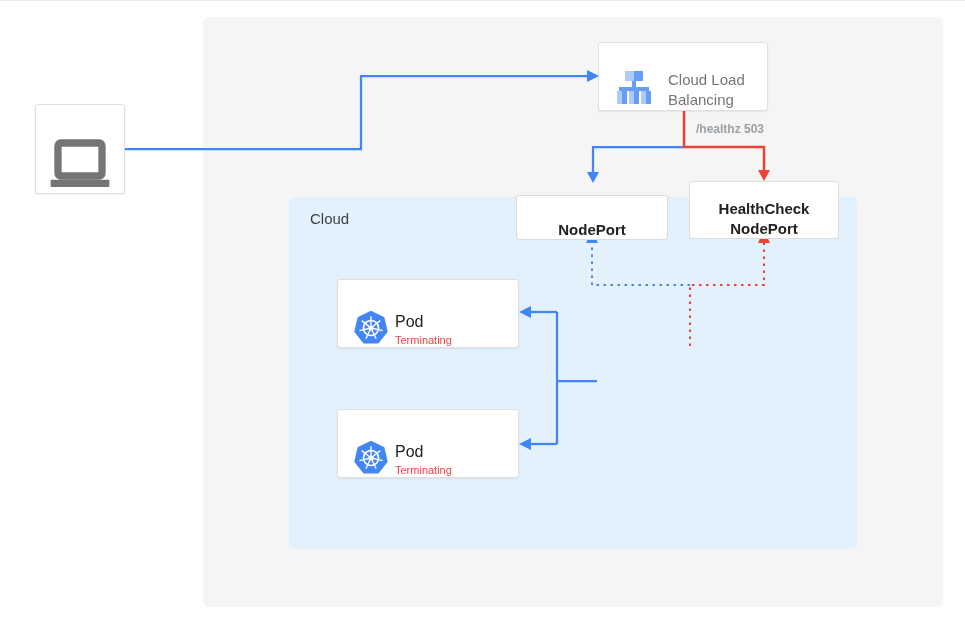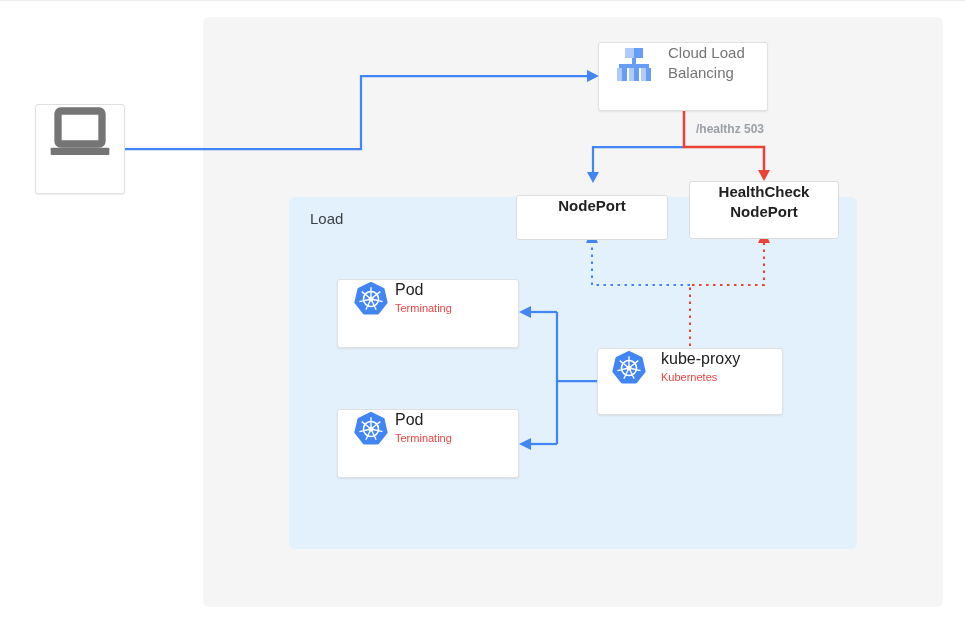--- a/index.html
+++ b/index.html
@@ -40,21 +40,21 @@
     z-index: 2;
   }
   .card {
     position: absolute;
     background: #ffffff;
     border: 1px solid #e0e0e0;
     border-radius: 3px;
     box-shadow: 0 1px 2px rgba(0,0,0,0.07);
     z-index: 3;
     display: flex;
-    align-items: flex-start;
+    align-items: flex-end;
   }
   .client-card {
     left: 35px; top: 103px;
     width: 90px; height: 90px;
     justify-content: center;
   }
   .clb-card {
     left: 598px; top: 41px;
     width: 170px; height: 69px;
     padding-left: 13px;
@@ -105,21 +105,21 @@
   .icon-wrap { display: flex; align-items: center; justify-content: center; }
 </style>
 </head>
 <body>
 
 <div class="stage">
 
   <div class="canvas-panel"></div>
 
   <div class="nodes-panel">
-    <div class="nodes-label">Load</div>
+    <div class="nodes-label">Cloud</div>
   </div>
 
   <svg class="wires" width="965" height="623" viewBox="0 0 965 623">
 
     <g stroke="#4285f4" stroke-width="2.25" fill="none">
       <path d="M125,148 L361,148 L361,75 L588,75"></path>
     </g>
     <polygon points="587,69 599,75 587,81" fill="#4285f4"></polygon>
 
     <g stroke="#4285f4" stroke-width="2.25" fill="none">
@@ -228,36 +228,14 @@
         <circle cx="24" cy="24" r="9.5" fill="none" stroke="#ffffff" stroke-width="2"></circle>
         <circle cx="24" cy="24" r="3.2" fill="#ffffff"></circle>
       </svg>
     </span>
     <div>
       <div class="card-title">Pod</div>
       <div class="card-subtitle">Terminating</div>
     </div>
   </div>
 
-  <div class="card kproxy-card">
-    <span class="icon-wrap">
-      <svg width="38" height="38" viewBox="0 0 48 48">
-        <polygon points="24,4 39.6,11.5 43.5,28.5 32.7,42 15.3,42 4.5,28.5 8.4,11.5" fill="#4285f4" stroke="#4285f4" stroke-width="3" stroke-linejoin="round"></polygon>
-        <g stroke="#ffffff" stroke-width="1.7">
-          <line x1="24" y1="24" x2="24" y2="9"></line>
-          <line x1="24" y1="24" x2="35.7" y2="14.7"></line>
-          <line x1="24" y1="24" x2="38.6" y2="27.3"></line>
-          <line x1="24" y1="24" x2="30.5" y2="37.5"></line>
-          <line x1="24" y1="24" x2="17.5" y2="37.5"></line>
-          <line x1="24" y1="24" x2="9.4" y2="27.3"></line>
-          <line x1="24" y1="24" x2="12.3" y2="14.7"></line>
-        </g>
-        <circle cx="24" cy="24" r="9.5" fill="none" stroke="#ffffff" stroke-width="2"></circle>
-        <circle cx="24" cy="24" r="3.2" fill="#ffffff"></circle>
-      </svg>
-    </span>
-    <div>
-      <div class="card-title">kube-proxy</div>
-      <div class="card-subtitle">Kubernetes</div>
-    </div>
-  </div>
 
 </div>
 
 </body></html>

